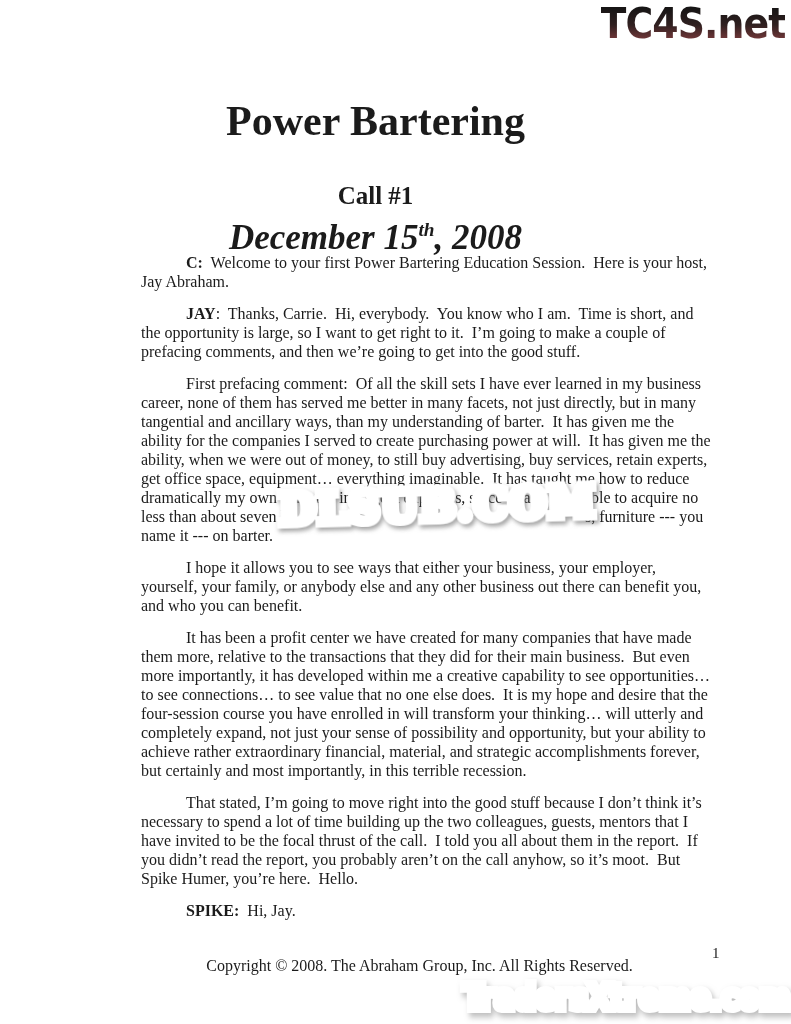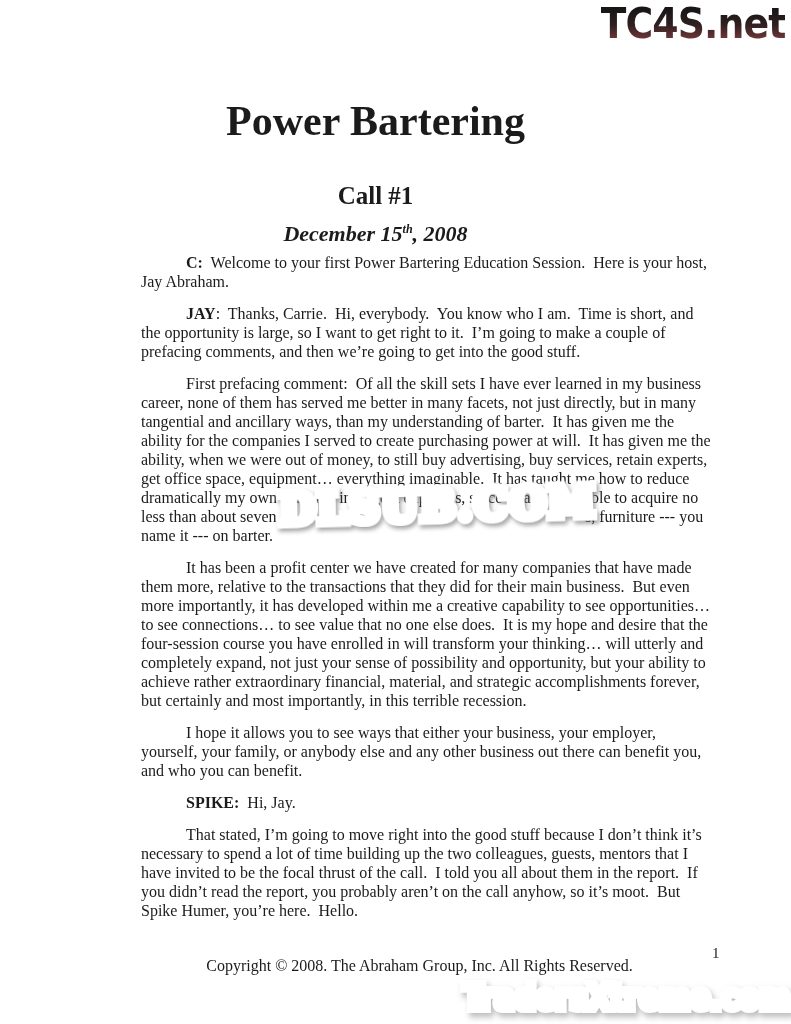--- a/index.html
+++ b/index.html
@@ -23,21 +23,21 @@
     white-space:nowrap;
   }
 
   
   .title-block {
     position:absolute; top:97px; left:0; width:705px;
     text-align:center; padding-left:46px; box-sizing:border-box;
   }
   .title-main { font-size:42px; font-weight:bold; line-height:48px; }
   .title-call { font-size:25px; font-weight:bold; line-height:30px;margin-top:36px; }
-  .title-date { font-size:22px; font-weight:bold; font-style:italic; line-height:37px; }
+  .title-date { font-size:35px; font-weight:bold; font-style:italic; line-height:37px; }
   .title-date sup { font-size:0.55em; }
 
   
   .content { position:absolute; left:113px; top:253px; width:604px;margin-left:28px; }
   p.para {
     margin:0 0 13px 0;
     font-size:16px; line-height:19px;
     white-space:pre-wrap;
     text-indent:45px;
   }
@@ -104,40 +104,40 @@
     <p class="para"><span>First prefacing comment:  Of all the skill sets I have ever learned in my business
 career, none of them has served me better in many facets, not just directly, but in many
 tangential and ancillary ways, than my understanding of barter.  It has given me the
 ability for the companies I served to create purchasing power at will.  It has given me the
 ability, when we were out of money, to still buy advertising, buy services, retain experts,
 get office space, equipment… everything imaginable.  It has taught me how to reduce
 dramatically my own personal indulgent expenses, since I have been able to acquire no
 less than about seven l</span><span class="wm-slot"><span class="dlsub-group wm-stack"><span class="dlsub-stroke">DLSUB.COM</span><span class="dlsub-fill">DLSUB.COM</span></span></span><span>s, furniture --- you
 name it --- on barter.</span></p>
 
+    <p class="para"><span>I hope it allows you to see ways that either your business, your employer,
+yourself, your family, or anybody else and any other business out there can benefit you,
+and who you can benefit.</span></p>
+
     <p class="para"><span>It has been a profit center we have created for many companies that have made
 them more, relative to the transactions that they did for their main business.  But even
 more importantly, it has developed within me a creative capability to see opportunities…
 to see connections… to see value that no one else does.  It is my hope and desire that the
 four-session course you have enrolled in will transform your thinking… will utterly and
 completely expand, not just your sense of possibility and opportunity, but your ability to
 achieve rather extraordinary financial, material, and strategic accomplishments forever,
 but certainly and most importantly, in this terrible recession.</span></p>
 
-    <p class="para"><span>I hope it allows you to see ways that either your business, your employer,
-yourself, your family, or anybody else and any other business out there can benefit you,
-and who you can benefit.</span></p>
-
-    <p class="para"><span class="speaker">SPIKE:</span><span>  Hi, Jay.</span></p>
-
     <p class="para"><span>That stated, I’m going to move right into the good stuff because I don’t think it’s
 necessary to spend a lot of time building up the two colleagues, guests, mentors that I
 have invited to be the focal thrust of the call.  I told you all about them in the report.  If
 you didn’t read the report, you probably aren’t on the call anyhow, so it’s moot.  But
 Spike Humer, you’re here.  Hello.</span></p>
+
+    <p class="para"><span class="speaker">SPIKE:</span><span>  Hi, Jay.</span></p>
   </div>
 
   <div class="footer-copyright">Copyright © 2008. The Abraham Group, Inc. All Rights Reserved.</div>
   <div class="page-number">1</div>
 
   <div class="tx-group wm-stack">
       <span class="tx-stroke-white">TradersXtreme.com</span>
       <span class="tx-stroke-dark">TradersXtreme.com</span>
       <span class="tx-fill">TradersXtreme.com</span>
     </div>

